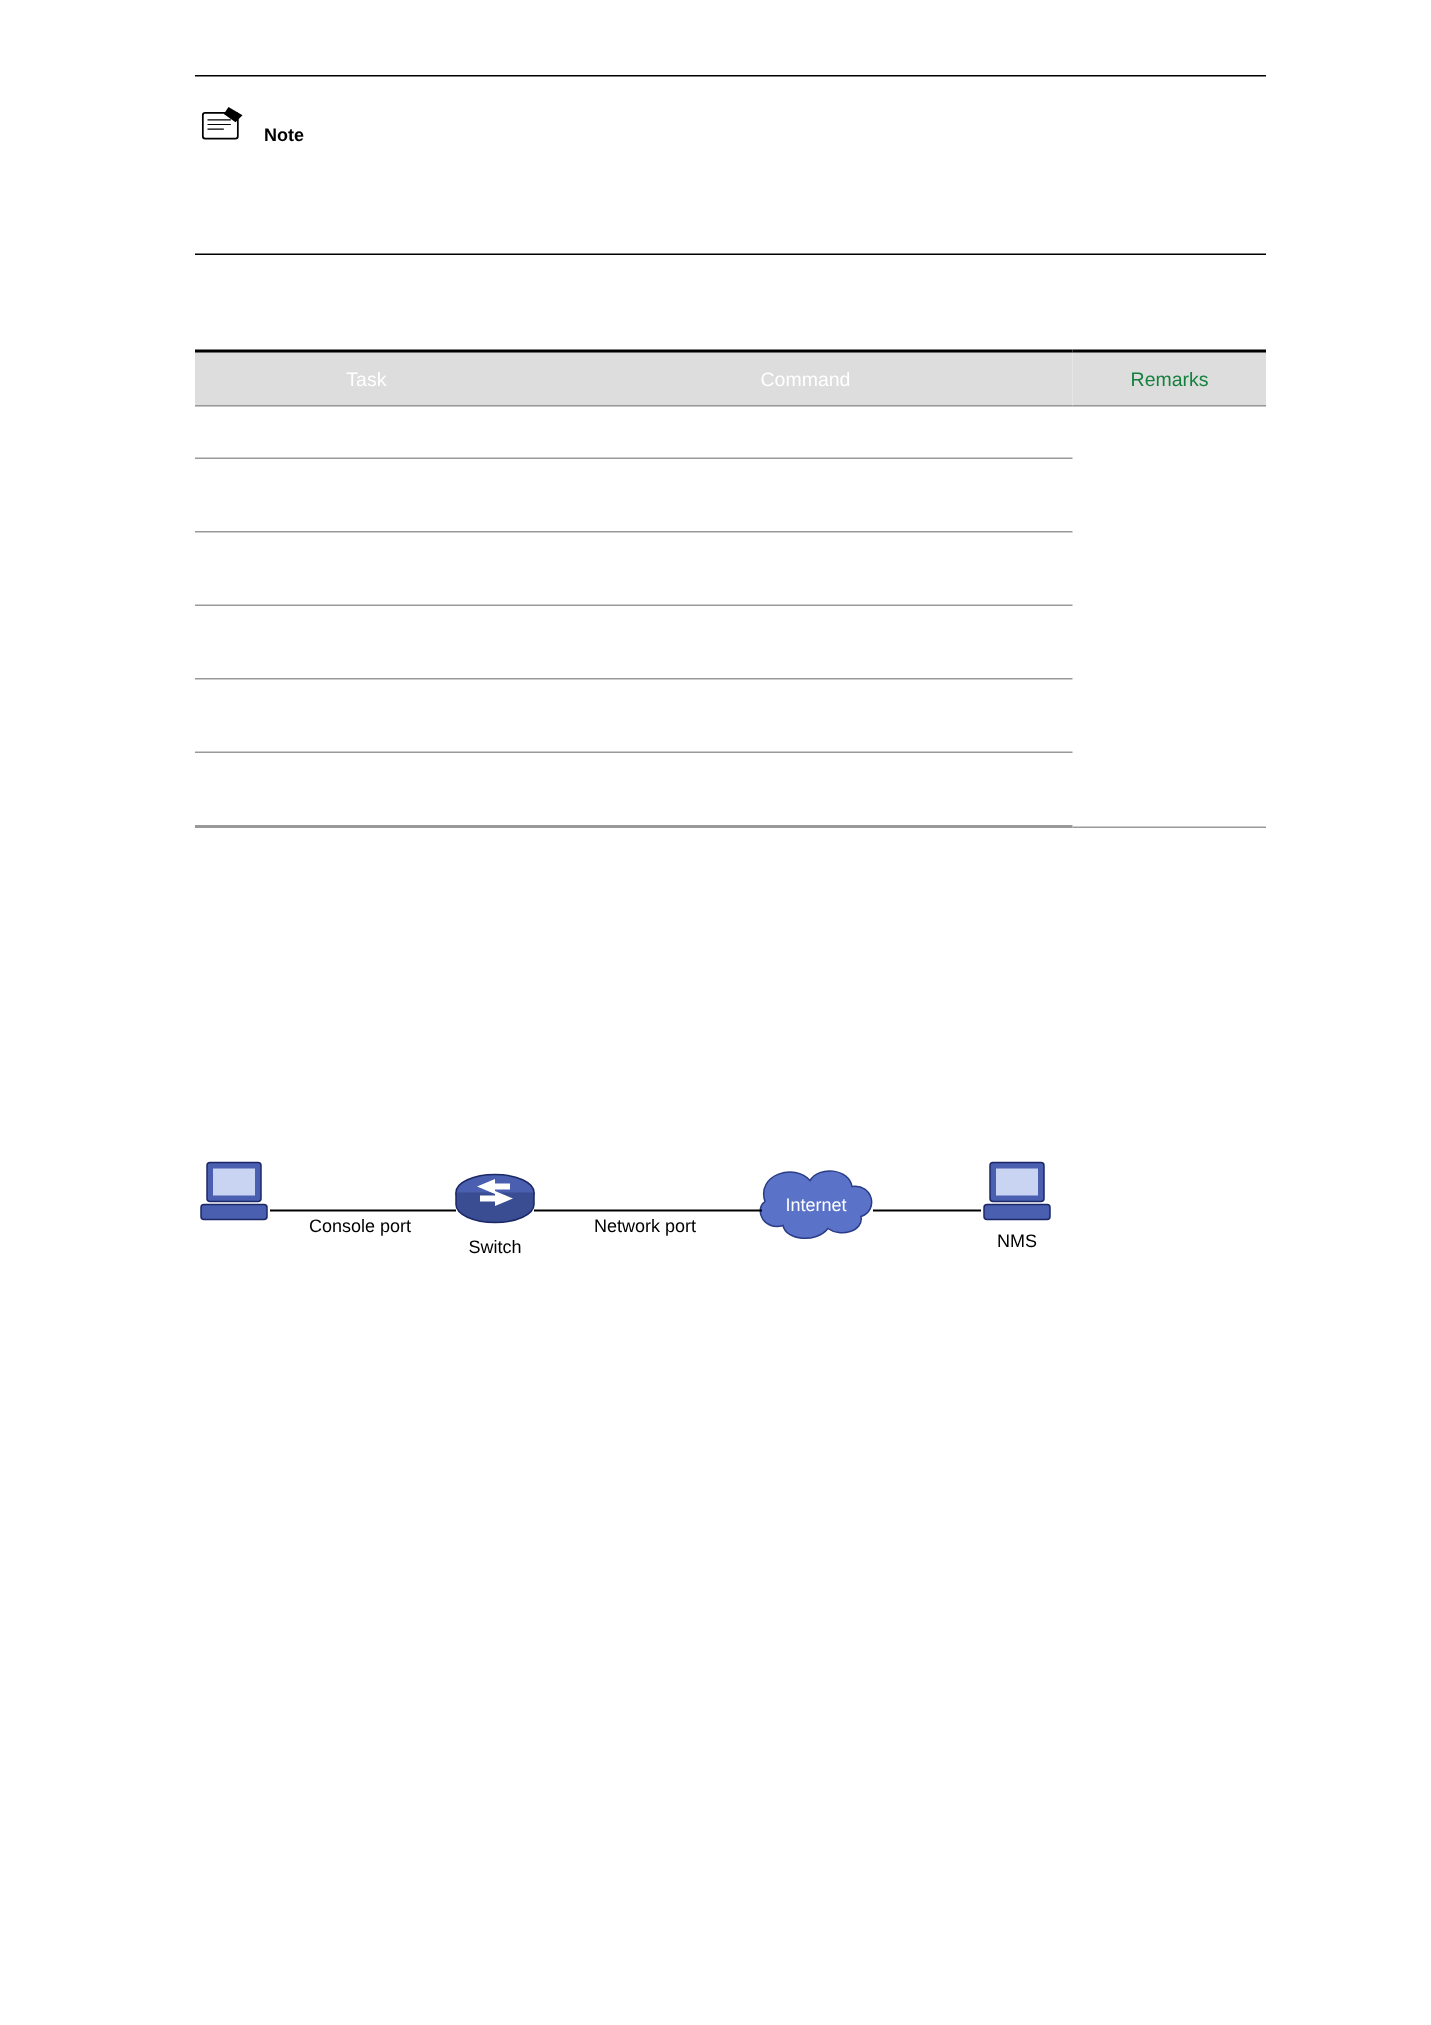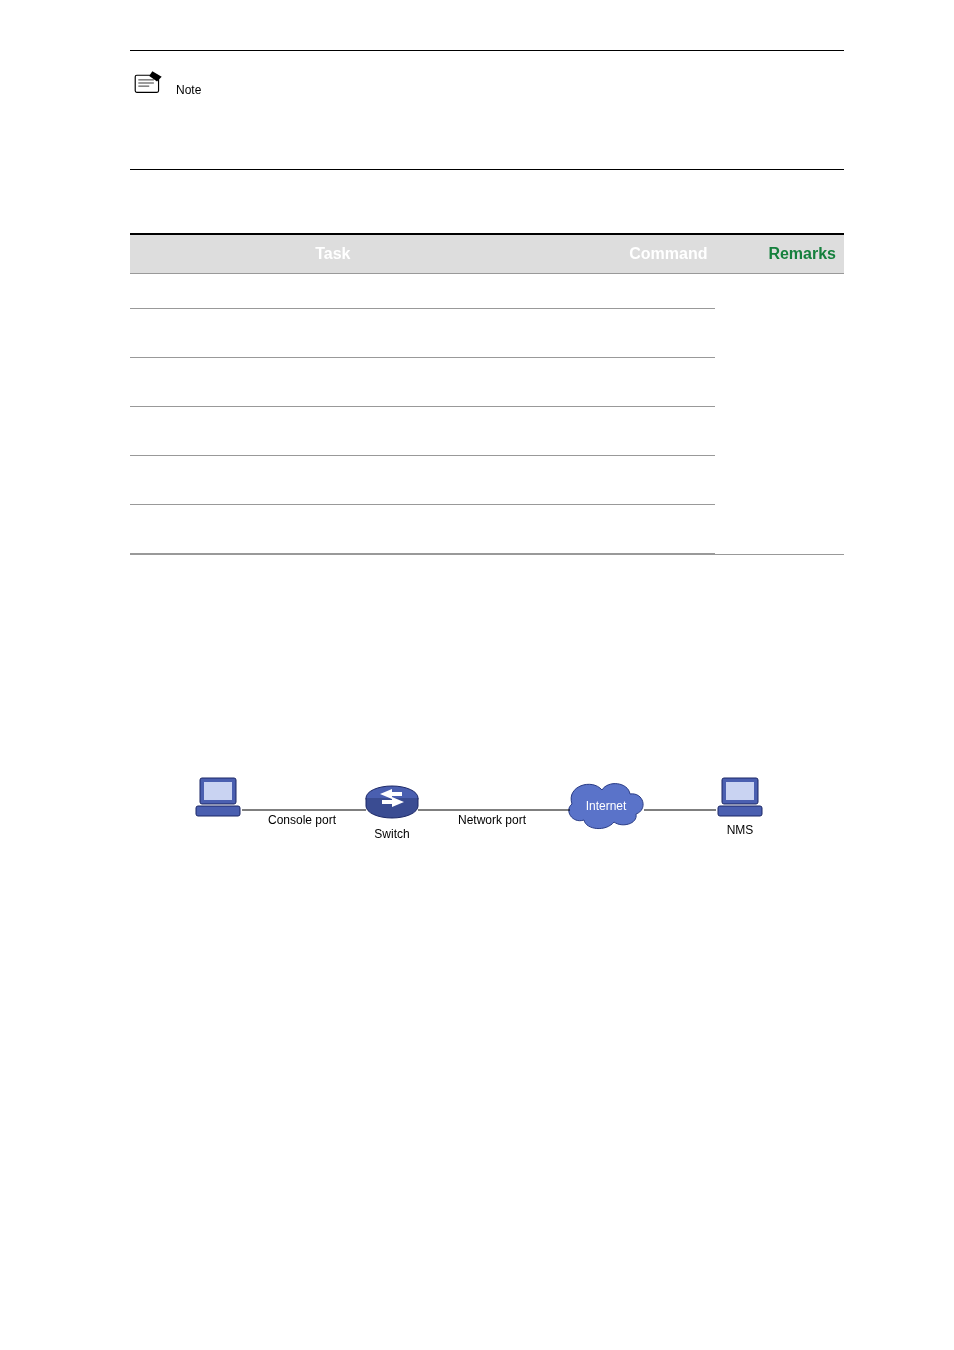--- a/index.html
+++ b/index.html
@@ -20,55 +20,55 @@
   .note-row {
     display: flex;
     align-items: flex-end;
     gap: 6px;
     margin: 18px 0 6px 0;
   }
   .note-icon {
     width: 40px;
     height: 28px;
   }
-  .note-label { font-weight: normal; font-size: 12px; }
+  .note-label { font-weight: bold; font-size: 12px; }
   ul.bullets { list-style: disc; margin: 4px 0 4px 30px; padding: 0; }
   ul.bullets li { margin: 2px 0; line-height: 1.5; }
   .invisible-list li { color: #fff; }
   .section-title { font-weight: bold; margin: 22px 0 8px 0; font-size: 13px; }
   .subsection-title { font-weight: bold; margin: 14px 0 6px 0; font-size: 12px; }
   .table-caption { font-weight: bold; margin: 8px 0 6px 0; font-size: 11px; }
   table.conf {
     width: 100%;
     border-collapse: collapse;
     margin-bottom: 10px;
   }
   table.conf th {
     background: #ddd;
     border-top: 2px solid #000;
     border-bottom: 1px solid #999;
-    text-align: right;
+    text-align: center;
     padding: 10px 8px;
-    font-weight: bold;
-    font-size: 16px;
+    font-weight: normal;
+    font-size: 13px;
   }
   table.conf td {
     border-bottom: 1px solid #999;
     padding: 10px 8px;
     vertical-align: top;
     font-size: 12px;
     color: #fff;
   }
   table.conf tbody tr:last-child td { border-bottom: 2px solid #999; }
   .col-task { width: 32%; }
   .col-cmd { width: 50%; margin-left: 26px; }
   .col-rem { width: 18%; }
   .body-text { margin: 6px 0; line-height: 1.5; color: #fff; }
   .figure-caption { font-weight: bold; margin: 20px 0 10px 0; font-size: 11px; }
-  .figure-wrap { margin: 6px 0 18px 0; text-align: center; }
+  .figure-wrap { margin: 6px 0 18px 0; }
   .figure-svg { width: 590px; height: 95px; }
   .page-num { text-align: center; margin-top: 30px; font-size: 11px; color: #fff; }
 </style>
 </head>
 <body>
 
 <hr class="top-rule">
 
 <div class="note-row">
   <span class="note-icon">

